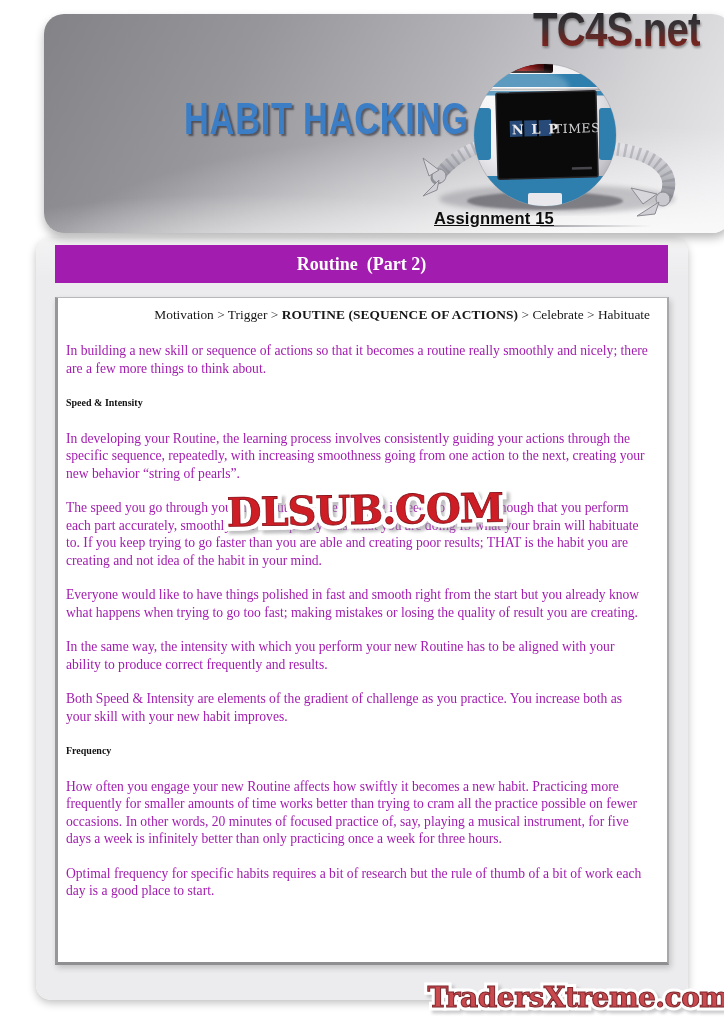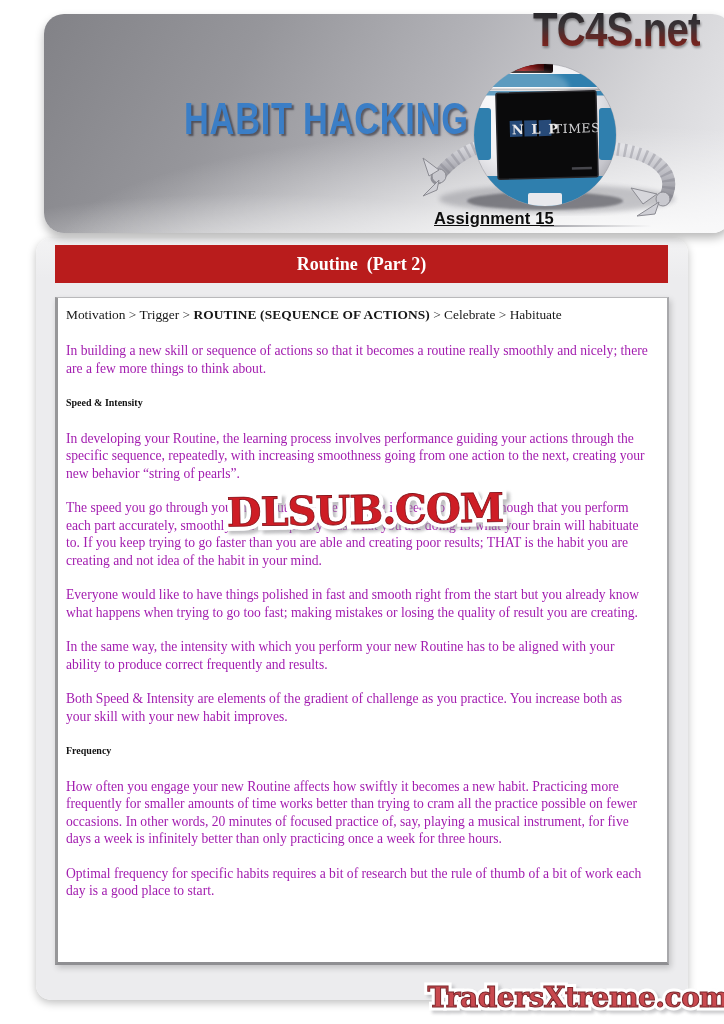--- a/index.html
+++ b/index.html
@@ -54,37 +54,37 @@
   
   .page-panel{
     position:absolute;left:36px;top:238px;width:652px;height:762px;
     border-radius:15px;background:linear-gradient(#f3f3f4,#ececee 40px);
     box-shadow:0 3px 8px rgba(0,0,0,.25);z-index:2;
   }
 
   
   .section-banner{
     position:absolute;left:55px;top:245px;width:613px;height:38px;z-index:10;
-    background:#b91c1c;color:#ffffff;text-align:center;line-height:38px;
+    background:#a21caf;color:#ffffff;text-align:center;line-height:38px;
     font-family:"Liberation Serif",serif;font-weight:bold;font-size:18px;
     white-space:pre;
   }
 
   
   .content-sheet{
     position:absolute;left:55px;top:297px;width:614px;height:668px;z-index:9;
     box-sizing:border-box;background:#ffffff;
     border-top:1px solid #b9b9bb;border-right:2px solid #a8a8ab;
     border-left:3px solid #979799;border-bottom:3px solid #8f8f92;
     padding:7px 17px 0 8px;
     box-shadow:2px 3px 6px rgba(0,0,0,.18);
     font-family:"Liberation Serif",serif;color:#1a1a1a;
   }
   .breadcrumb{
-    text-align:left;font-size:13.4px;margin:2px 0 19px 0;color:#171717;
+    text-align:right;font-size:13.4px;margin:2px 0 19px 0;color:#171717;
   }
   .breadcrumb b{letter-spacing:.1px;}
   .para{
     font-size:13.6px;line-height:17.5px;margin:0 0 17px 0;
     text-align:left;color:#a21caf;
   }
   .heading{
     font-size:10px;font-weight:bold;line-height:17.5px;margin:0 0 18px 0;color:#111;
   }
 
@@ -187,21 +187,21 @@
 <div class="page-panel"></div>
 
 <div class="section-banner">Routine  (Part 2)</div>
 
 <div class="content-sheet">
   <div class="breadcrumb">
     <span>Motivation &gt; Trigger &gt; </span><b>ROUTINE (SEQUENCE OF ACTIONS)</b><span> &gt; Celebrate &gt; Habituate</span>
   </div>
   <div class="para">In building a new skill or sequence of actions so that it becomes a routine really smoothly and nicely; there are a few more things to think about.</div>
   <div class="heading">Speed &amp; Intensity</div>
-  <div class="para">In developing your Routine, the learning process involves performance guiding your actions through the specific sequence, repeatedly, with increasing smoothness going from one action to the next, creating your new behavior “string of pearls”.</div>
+  <div class="para">In developing your Routine, the learning process involves consistently guiding your actions through the specific sequence, repeatedly, with increasing smoothness going from one action to the next, creating your new behavior “string of pearls”.</div>
   <div class="para">The speed you go through your new routine while learning it needs to be slow enough that you perform each part accurately, smoothly and with quality – as what you are doing IS what your brain will habituate to. If you keep trying to go faster than you are able and creating poor results; THAT is the habit you are creating and not idea of the habit in your mind.</div>
   <div class="para">Everyone would like to have things polished in fast and smooth right from the start but you already know what happens when trying to go too fast; making mistakes or losing the quality of result you are creating.</div>
   <div class="para">In the same way, the intensity with which you perform your new Routine has to be aligned with your ability to produce correct frequently and results.</div>
   <div class="para">Both Speed &amp; Intensity are elements of the gradient of challenge as you practice. You increase both as your skill with your new habit improves.</div>
   <div class="heading">Frequency</div>
   <div class="para">How often you engage your new Routine affects how swiftly it becomes a new habit. Practicing more frequently for smaller amounts of time works better than trying to cram all the practice possible on fewer occasions. In other words, 20 minutes of focused practice of, say, playing a musical instrument, for five days a week is infinitely better than only practicing once a week for three hours.</div>
   <div class="para">Optimal frequency for specific habits requires a bit of research but the rule of thumb of a bit of work each day is a good place to start.</div>
 </div>
 
 <svg class="wm-center-svg" width="310" height="62" viewBox="0 0 310 62">

